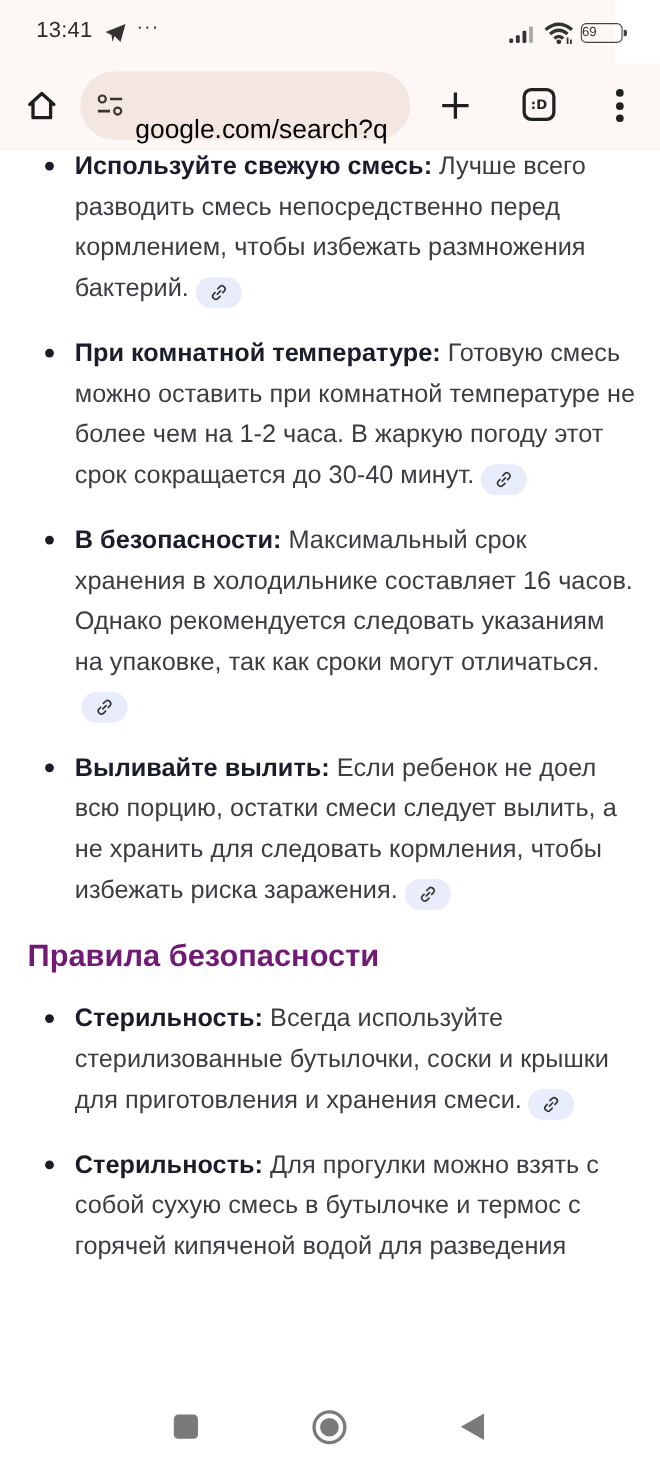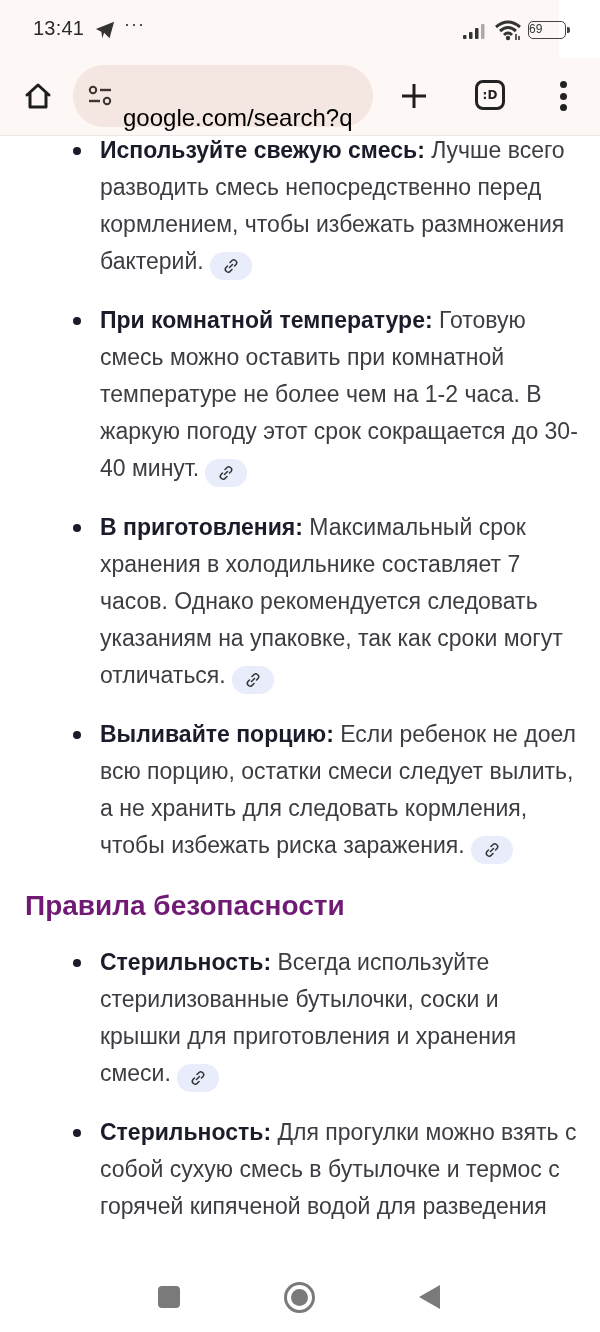--- a/index.html
+++ b/index.html
@@ -20,21 +20,21 @@
   .urlbar { position: absolute; left: 73px; top: 7px; width: 300px; height: 62px; background: #f4e6e0; border-radius: 31px; display: flex; align-items: center; padding-left: 14px; }
   .url-tune-icon { width: 26px; height: 22px; margin-right: 10px; flex-shrink: 0; }
   .url-text { font-size: 24px; color: #000000; white-space: nowrap; overflow: hidden; margin-top: 44px; }
   .newtab-btn { position: absolute; left: 395px; top: 19px; width: 38px; height: 38px; }
   .tabs-btn { position: absolute; left: 475px; top: 22px; width: 30px; height: 30px; border: 3px solid #222; border-radius: 8px; font-size: 12px; font-weight: bold; color: #222; display: flex; align-items: center; justify-content: center; font-family: "DejaVu Sans", sans-serif; }
   .menu-btn { position: absolute; left: 553px; top: 20px; width: 20px; height: 36px; display: flex; flex-direction: column; align-items: center; justify-content: space-between; padding: 3px 0; }
   .menu-btn span { width: 7px; height: 7px; background: #222; border-radius: 50%; display: block; }
 
   .content { position: absolute; top: 136px; left: 0; width: 600px; height: 1126px; overflow: hidden; background: #fff; }
   .content-inner { position: absolute; top: -4px; left: 0; width: 600px; }
-  ul.bullets { list-style: none; margin-left: 32px; }
+  ul.bullets { list-style: none; }
   ul.bullets li { position: relative; padding-left: 68px; padding-right: 20px; font-size: 23px; line-height: 37px; color: #3c3c43; margin-bottom: 22px; }
   ul.bullets li::before { content: ""; position: absolute; left: 41px; top: 15px; width: 8px; height: 8px; background: #1b1c2a; border-radius: 50%; }
   .term { font-weight: bold; color: #1b1c2a; }
   .link-chip { display: inline-flex; align-items: center; justify-content: center; width: 42px; height: 28px; border-radius: 14px; background: #e8ecfb; vertical-align: -5px; margin-left: 6px; }
   .link-chip svg { width: 16px; height: 16px; }
   .section-heading { font-size: 28px; color: #701a75; padding-left: 25px; margin-top: 12px; margin-bottom: 18px; line-height: 40px; }
 
   .navbar { position: absolute; top: 1262px; left: 0; width: 600px; height: 70px; background: #ffffff; }
   .nav-recents { position: absolute; left: 158px; top: 24px; width: 22px; height: 22px; background: #7a7a7a; border-radius: 4px; }
   .nav-home { position: absolute; left: 284px; top: 20px; width: 31px; height: 31px; border: 3px solid #7a7a7a; border-radius: 50%; }
@@ -103,26 +103,26 @@
       <li><span class="term">Используйте свежую смесь:</span><span> Лучше всего разводить смесь непосредственно перед кормлением, чтобы избежать размножения бактерий.</span><span class="link-chip">
             <svg viewBox="0 0 16 16">
               <path d="M6.5 9.5 L9.5 6.5 M7 4.5 L8.5 3 A2.5 2.5 0 0 1 13 6.5 L11.5 8 M9 11.5 L7.5 13 A2.5 2.5 0 0 1 3 9.5 L4.5 8" stroke="#333" stroke-width="1.5" fill="none" stroke-linecap="round"></path>
             </svg>
           </span></li>
       <li><span class="term">При комнатной температуре:</span><span> Готовую смесь можно оставить при комнатной температуре не более чем на 1-2 часа. В жаркую погоду этот срок сокращается до 30-40 минут.</span><span class="link-chip">
             <svg viewBox="0 0 16 16">
               <path d="M6.5 9.5 L9.5 6.5 M7 4.5 L8.5 3 A2.5 2.5 0 0 1 13 6.5 L11.5 8 M9 11.5 L7.5 13 A2.5 2.5 0 0 1 3 9.5 L4.5 8" stroke="#333" stroke-width="1.5" fill="none" stroke-linecap="round"></path>
             </svg>
           </span></li>
-      <li><span class="term">В приготовления:</span><span> Максимальный срок хранения в холодильнике составляет 7 часов. Однако рекомендуется следовать указаниям на упаковке, так как сроки могут отличаться.</span><span class="link-chip">
+      <li><span class="term">В безопасности:</span><span> Максимальный срок хранения в холодильнике составляет 16 часов. Однако рекомендуется следовать указаниям на упаковке, так как сроки могут отличаться.</span><span class="link-chip">
             <svg viewBox="0 0 16 16">
               <path d="M6.5 9.5 L9.5 6.5 M7 4.5 L8.5 3 A2.5 2.5 0 0 1 13 6.5 L11.5 8 M9 11.5 L7.5 13 A2.5 2.5 0 0 1 3 9.5 L4.5 8" stroke="#333" stroke-width="1.5" fill="none" stroke-linecap="round"></path>
             </svg>
           </span></li>
-      <li><span class="term">Выливайте порцию:</span><span> Если ребенок не доел всю порцию, остатки смеси следует вылить, а не хранить для следовать кормления, чтобы избежать риска заражения.</span><span class="link-chip">
+      <li><span class="term">Выливайте вылить:</span><span> Если ребенок не доел всю порцию, остатки смеси следует вылить, а не хранить для следовать кормления, чтобы избежать риска заражения.</span><span class="link-chip">
             <svg viewBox="0 0 16 16">
               <path d="M6.5 9.5 L9.5 6.5 M7 4.5 L8.5 3 A2.5 2.5 0 0 1 13 6.5 L11.5 8 M9 11.5 L7.5 13 A2.5 2.5 0 0 1 3 9.5 L4.5 8" stroke="#333" stroke-width="1.5" fill="none" stroke-linecap="round"></path>
             </svg>
           </span></li>
     </ul>
 
     <h2 class="section-heading">Правила безопасности</h2>
 
     <ul class="bullets">
       <li><span class="term">Стерильность:</span><span> Всегда используйте стерилизованные бутылочки, соски и крышки для приготовления и хранения смеси.</span><span class="link-chip">

